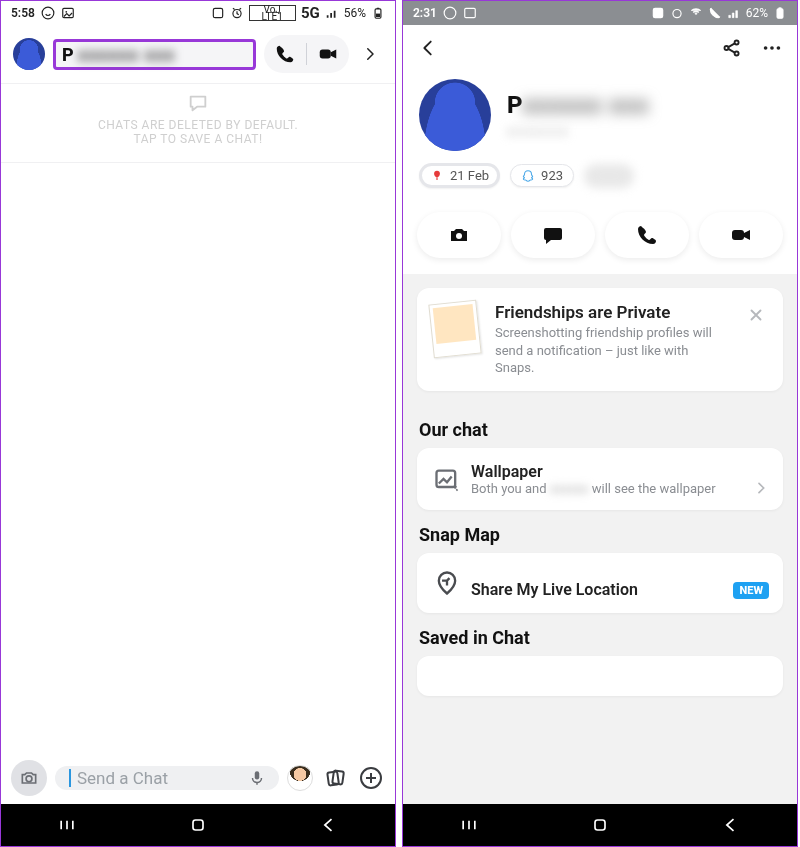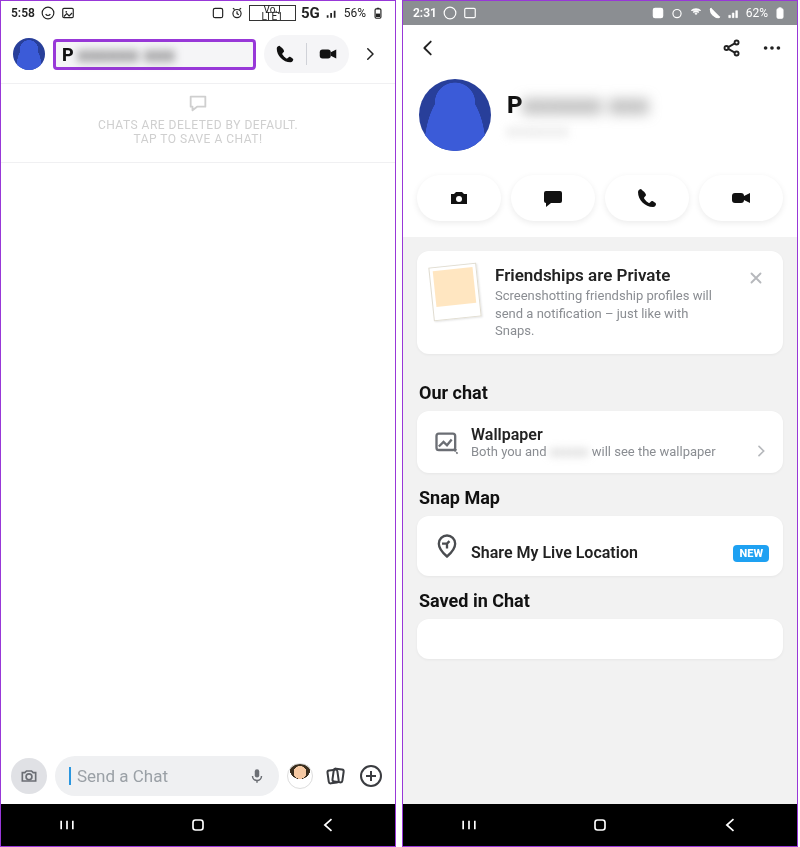--- a/index.html
+++ b/index.html
@@ -46,21 +46,21 @@
   .call-pill .sep { width:1px; height:22px; background:#d0d2d8; }
   .icon-btn { width:30px; height:30px; display:flex; align-items:center; justify-content:center; }
   .chev { width:26px; display:flex; align-items:center; justify-content:center; }
 
   .chat-empty { text-align:center; color:#cfcfcf; font-size:12px; letter-spacing:.5px; padding:8px 0 16px; border-top:1px solid #f0f0f2; border-bottom:1px solid #f0f0f2; }
   .chat-empty svg { display:block; margin:0 auto 4px; }
   .chat-body { flex:1; }
 
   .chat-input-row { display:flex; align-items:center; gap:8px; padding:8px 10px; }
   .cam-round { width:36px; height:36px; border-radius:50%; background:#e0e1e5; display:flex; align-items:center; justify-content:center; }
-  .chat-input { flex:1; height:40px; border-radius:20px; background:#eff0f2; display:flex; align-items:center; padding:0 8px 0 14px; color:#9aa0a6; }
+  .chat-input { flex:1; height:24px; border-radius:20px; background:#eff0f2; display:flex; align-items:center; padding:0 8px 0 14px; color:#9aa0a6; }
   .chat-input .caret { width:2px; height:18px; background:#2a96df; margin-right:6px; }
   .chat-input .ph { flex:1; font-size:17px; }
   .bitmoji { width:26px; height:26px; border-radius:50%; background:#fff; border:1px solid #ddd; background-image:radial-gradient(circle at 50% 35%,#f6c9a3 32%,transparent 33%),radial-gradient(circle at 50% 20%,#3a2e1e 45%,transparent 46%); }
   .tool { width:28px; height:28px; display:flex; align-items:center; justify-content:center; }
 
   
   .right-body { flex:1; background:var(--bg); overflow:hidden; display:flex; flex-direction:column; }
   .topbar { height:46px; background:#fff; display:flex; align-items:center; justify-content:space-between; padding:0 14px; }
   .topbar .right { display:flex; align-items:center; gap:18px; }
 
@@ -298,20 +298,36 @@
       <div class="profile-head">
         <div class="profile-row1">
           <div class="avatar-lg"></div>
           <div>
             <div class="profile-name">
               <span>P</span><span class="blur">xxxxxx  xxx</span>
             </div>
             <div class="profile-sub">xxxxxxx</div>
           </div>
         </div>
+        <div class="chips">
+          <div class="chip highlight-box" style="border-width:3px; padding:2px 8px;">
+            <svg viewBox="0 0 24 24">
+                <path d="M12 3a5 5 0 015 5c0 3-2.5 6-5 6s-5-3-5-6a5 5 0 015-5z" fill="#e63b3b"></path>
+                <path d="M12 14v5" stroke="#e63b3b" stroke-width="2"></path>
+              </svg>
+            <span>21 Feb</span>
+          </div>
+          <div class="chip">
+            <svg viewBox="0 0 24 24">
+                <path d="M12 3c4 0 6 3 6 6 0 2 2 3 2 4s-2 1-2 2 2 1 2 2-3 2-4 2-1 2-4 2-3-2-4-2-4-1-4-2 2-1 2-2-2-1-2-2 2-2 2-4c0-3 2-6 6-6z" fill="none" stroke="#4aa8e8" stroke-width="1.8"></path>
+              </svg>
+            <span>923</span>
+          </div>
+          <div class="chip-blur"></div>
+        </div>
       </div>
 
       <div class="actions">
         <div class="action-pill">
           <svg viewBox="0 0 24 24" width="24" height="24">
               <path d="M4 8h3l2-2h6l2 2h3v10H4z" fill="#111"></path>
               <circle cx="12" cy="13" r="3" fill="#fff"></circle>
             </svg>
         </div>
         <div class="action-pill">

